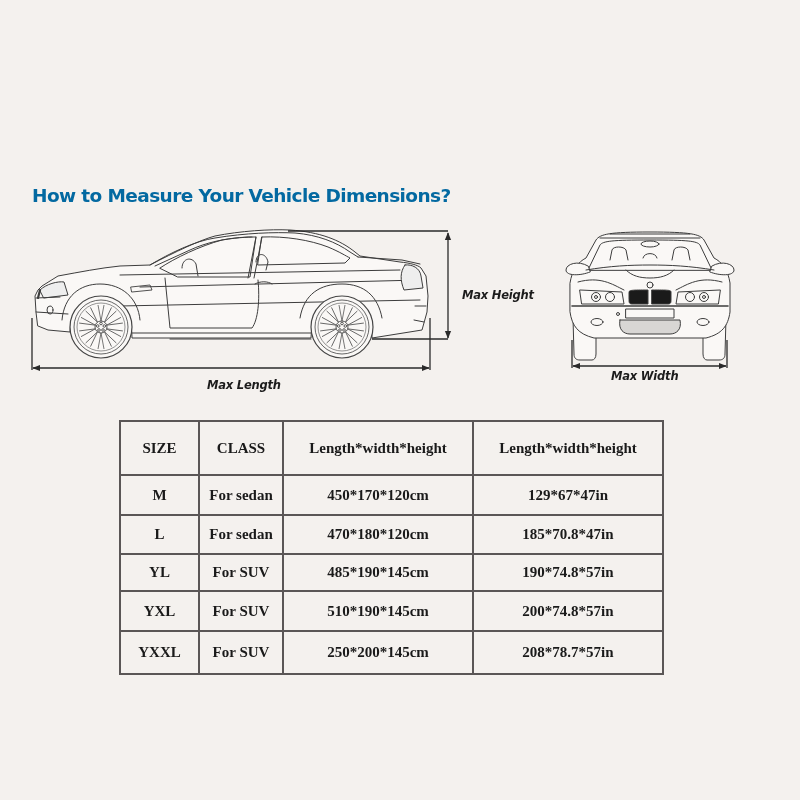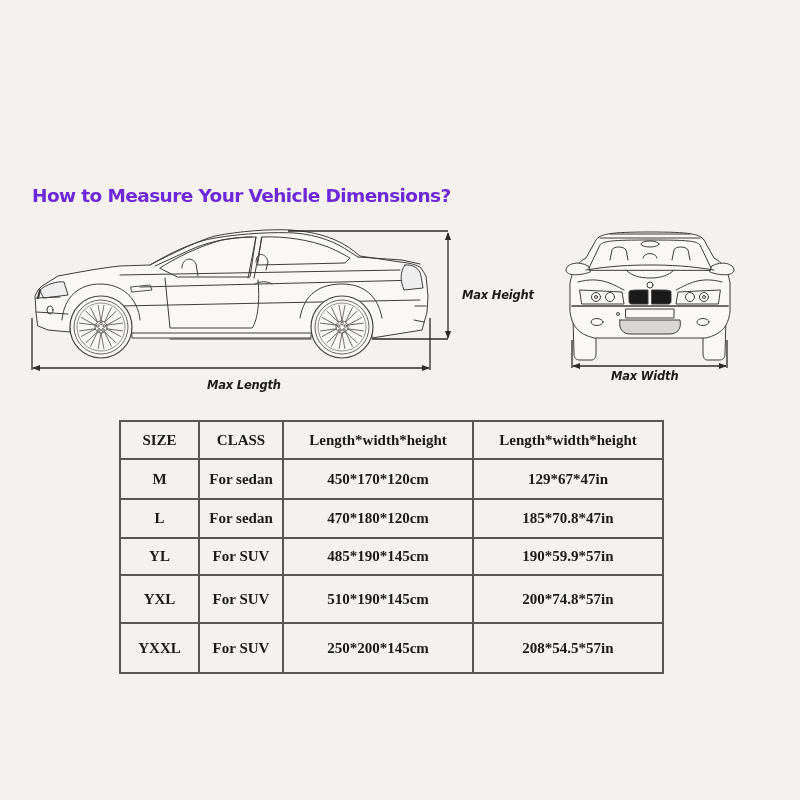--- a/index.html
+++ b/index.html
@@ -6,39 +6,39 @@
     body {
       width: 800px; height: 800px; position: relative; overflow: hidden;
       background: #f4f1ee;
       font-family: "DejaVu Sans", sans-serif;
       color: #1a1a1a;
     }
     .title {
       position: absolute; left: 32px; top: 185px;
       font-family: "DejaVu Sans", sans-serif;
       font-weight: bold; font-size: 18.5px; letter-spacing: -0.6px;
-      color: #6d28d9; white-space: nowrap;
+      color: #0369a1; white-space: nowrap;
     }
     .dim-label {
       position: absolute; font-family: "DejaVu Sans", sans-serif;
       font-weight: bold; font-size: 11.5px; letter-spacing: -0.2px;
       color: #1c1c1c; white-space: nowrap; font-style: italic;
     }
     .lbl-length { left: 207px; top: 378px; }
     .lbl-height { left: 462px; top: 288px; }
     .lbl-width  { left: 611px; top: 369px; }
     svg.drawing { position: absolute; left: 0; top: 0; }
     .tbl {
       position: absolute; left: 119px; top: 420px;
       border-collapse: collapse; table-layout: fixed;
       font-family: "Liberation Serif", serif; font-weight: bold;
       font-size: 15px; color: #1a1a1a;
     }
     .tbl td, .tbl th {
-      border: 2px solid #5a5656; text-align: center; padding: 0;
+      border: 2px solid #5a5656; text-align: center; padding: 8px;
       font-weight: bold;
     }
     .tbl th { height: 36px; }
   </style>
 </head>
 <body>
 
 <div class="title">How to Measure Your Vehicle Dimensions?</div>
 
 <svg class="drawing" width="800" height="800" viewBox="0 0 800 800">
@@ -216,28 +216,28 @@
     <tr style="height:39px">
       <td>L</td>
       <td>For sedan</td>
       <td>470*180*120cm</td>
       <td>185*70.8*47in</td>
     </tr>
     <tr style="height:37px">
       <td>YL</td>
       <td>For SUV</td>
       <td>485*190*145cm</td>
-      <td>190*59.9*57in</td>
-    </tr>
-    <tr style="height:48px">
+      <td>190*74.8*57in</td>
+    </tr>
+    <tr style="height:40px">
       <td>YXL</td>
       <td>For SUV</td>
       <td>510*190*145cm</td>
       <td>200*74.8*57in</td>
     </tr>
-    <tr style="height:50px">
+    <tr style="height:43px">
       <td>YXXL</td>
       <td>For SUV</td>
       <td>250*200*145cm</td>
-      <td>208*54.5*57in</td>
+      <td>208*78.7*57in</td>
     </tr>
   </tbody>
 </table>
 
 </body></html>

